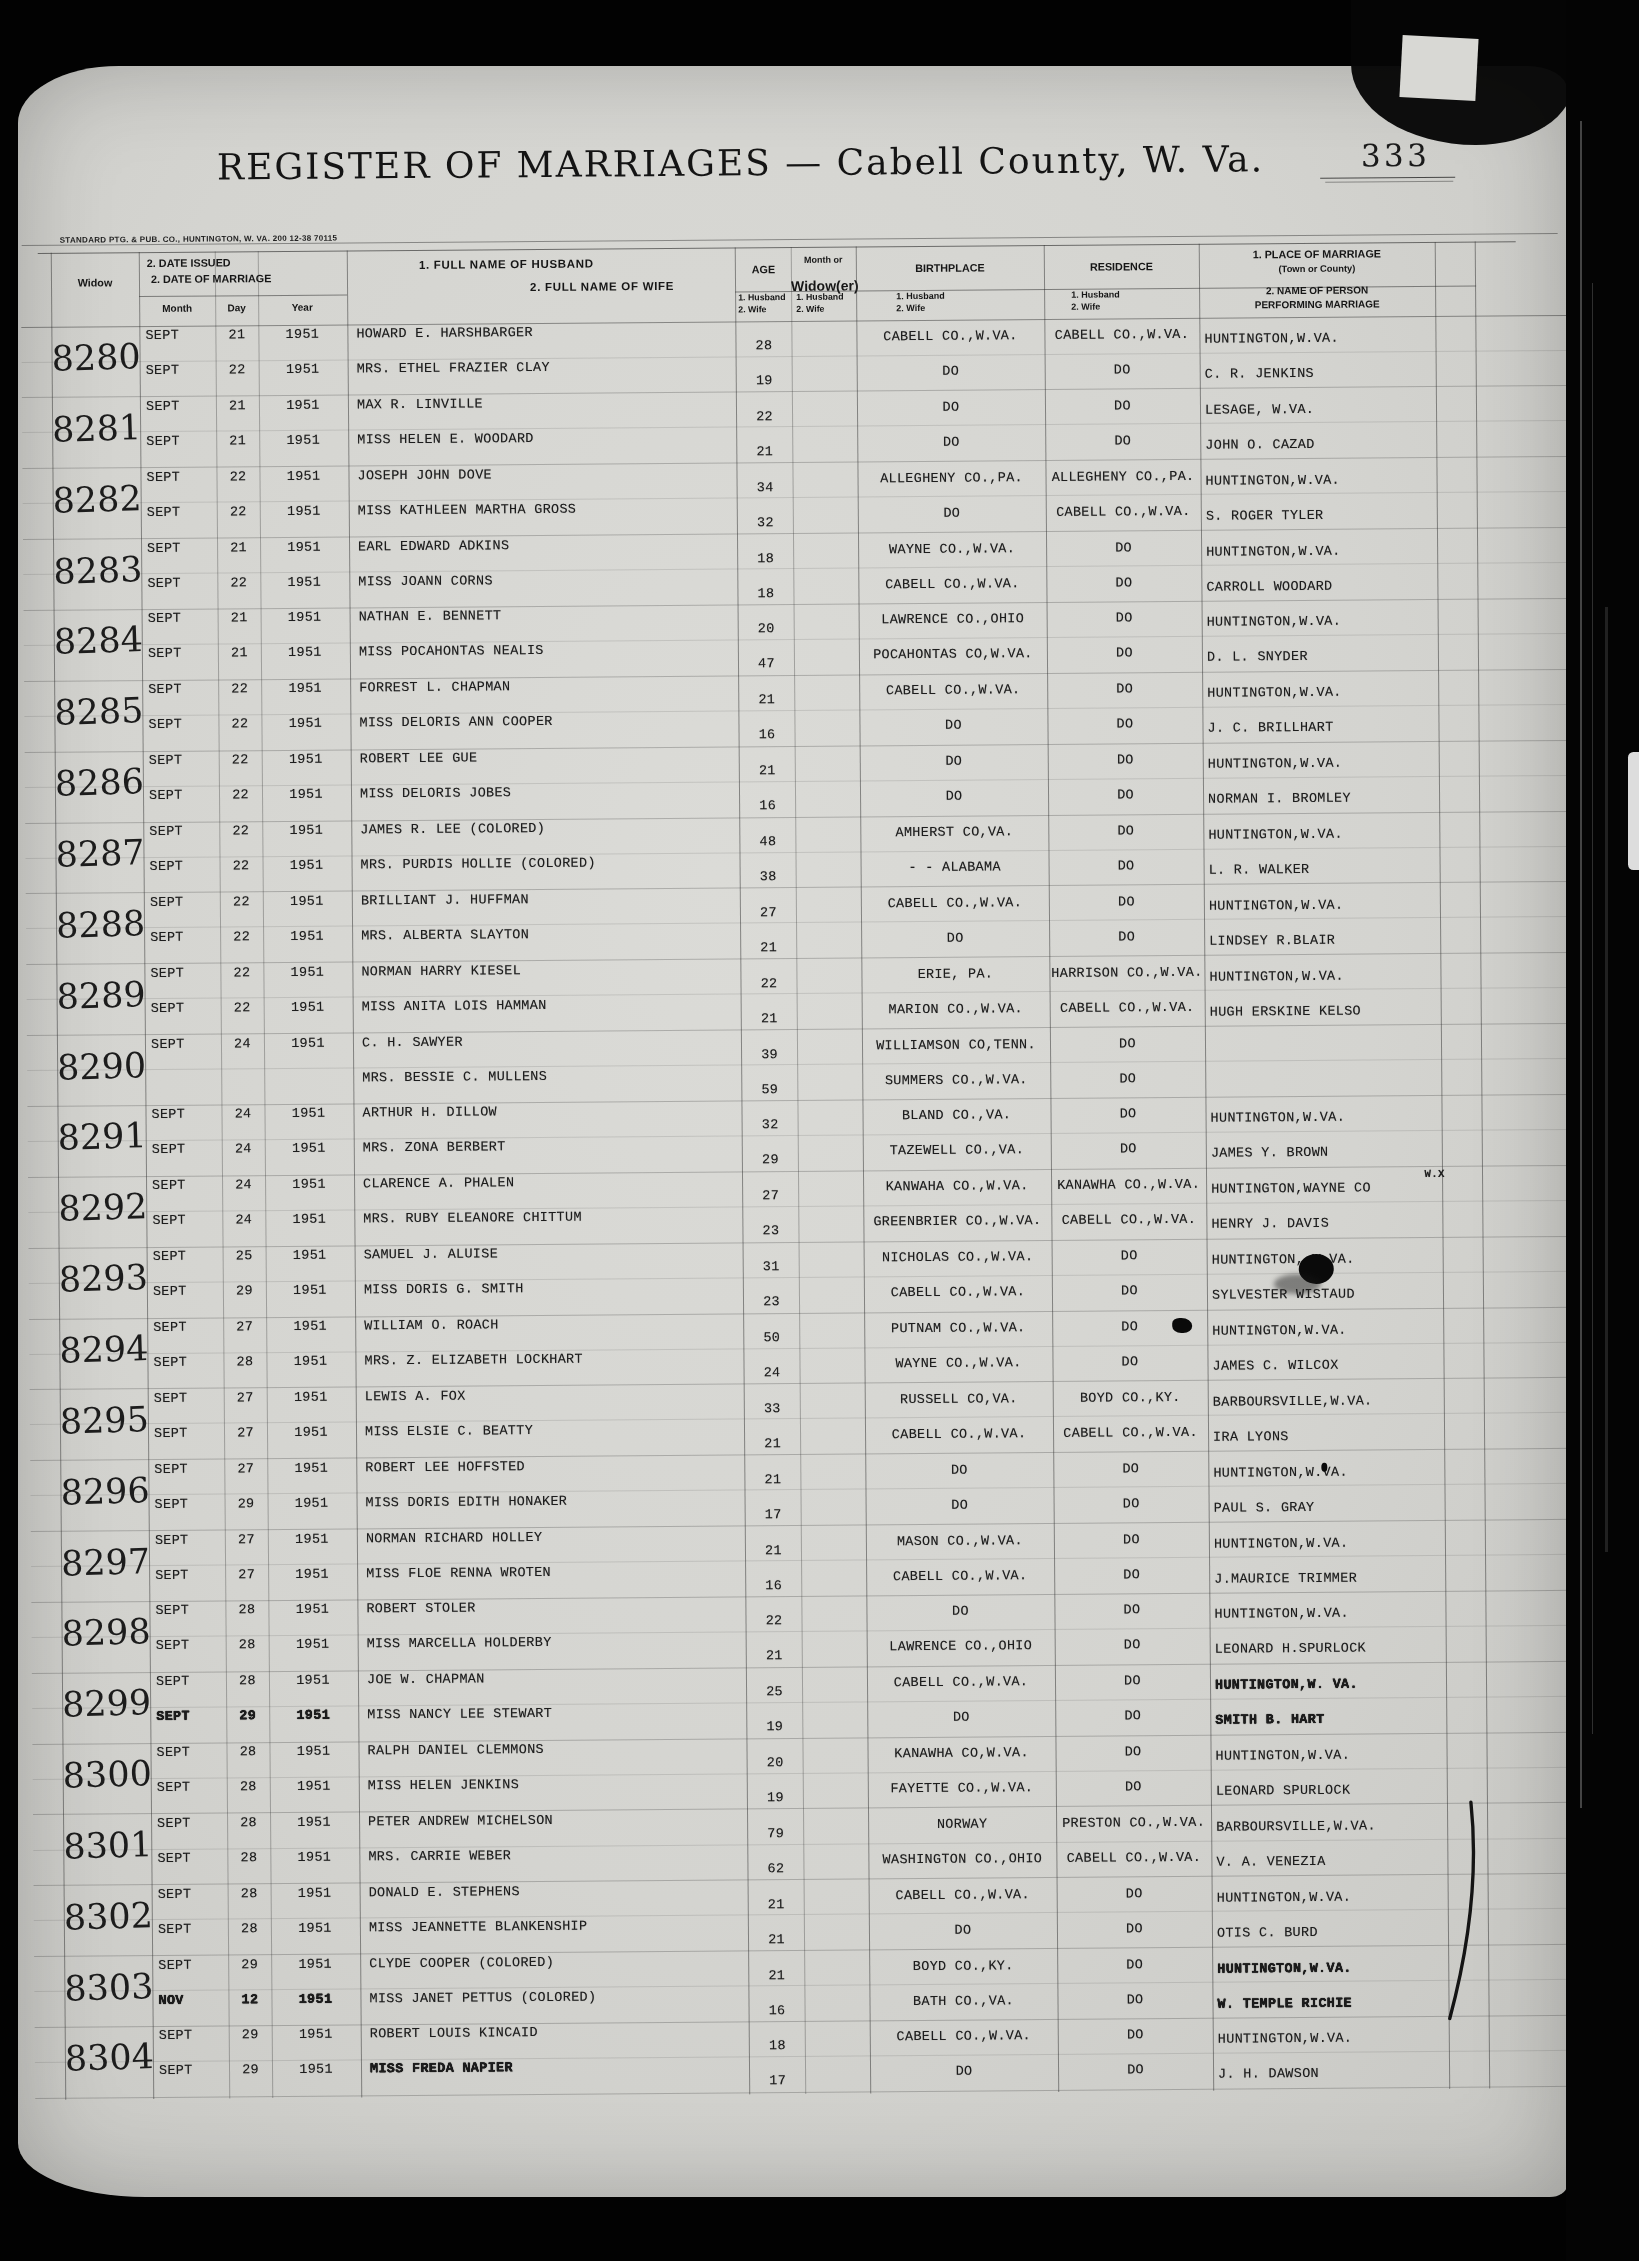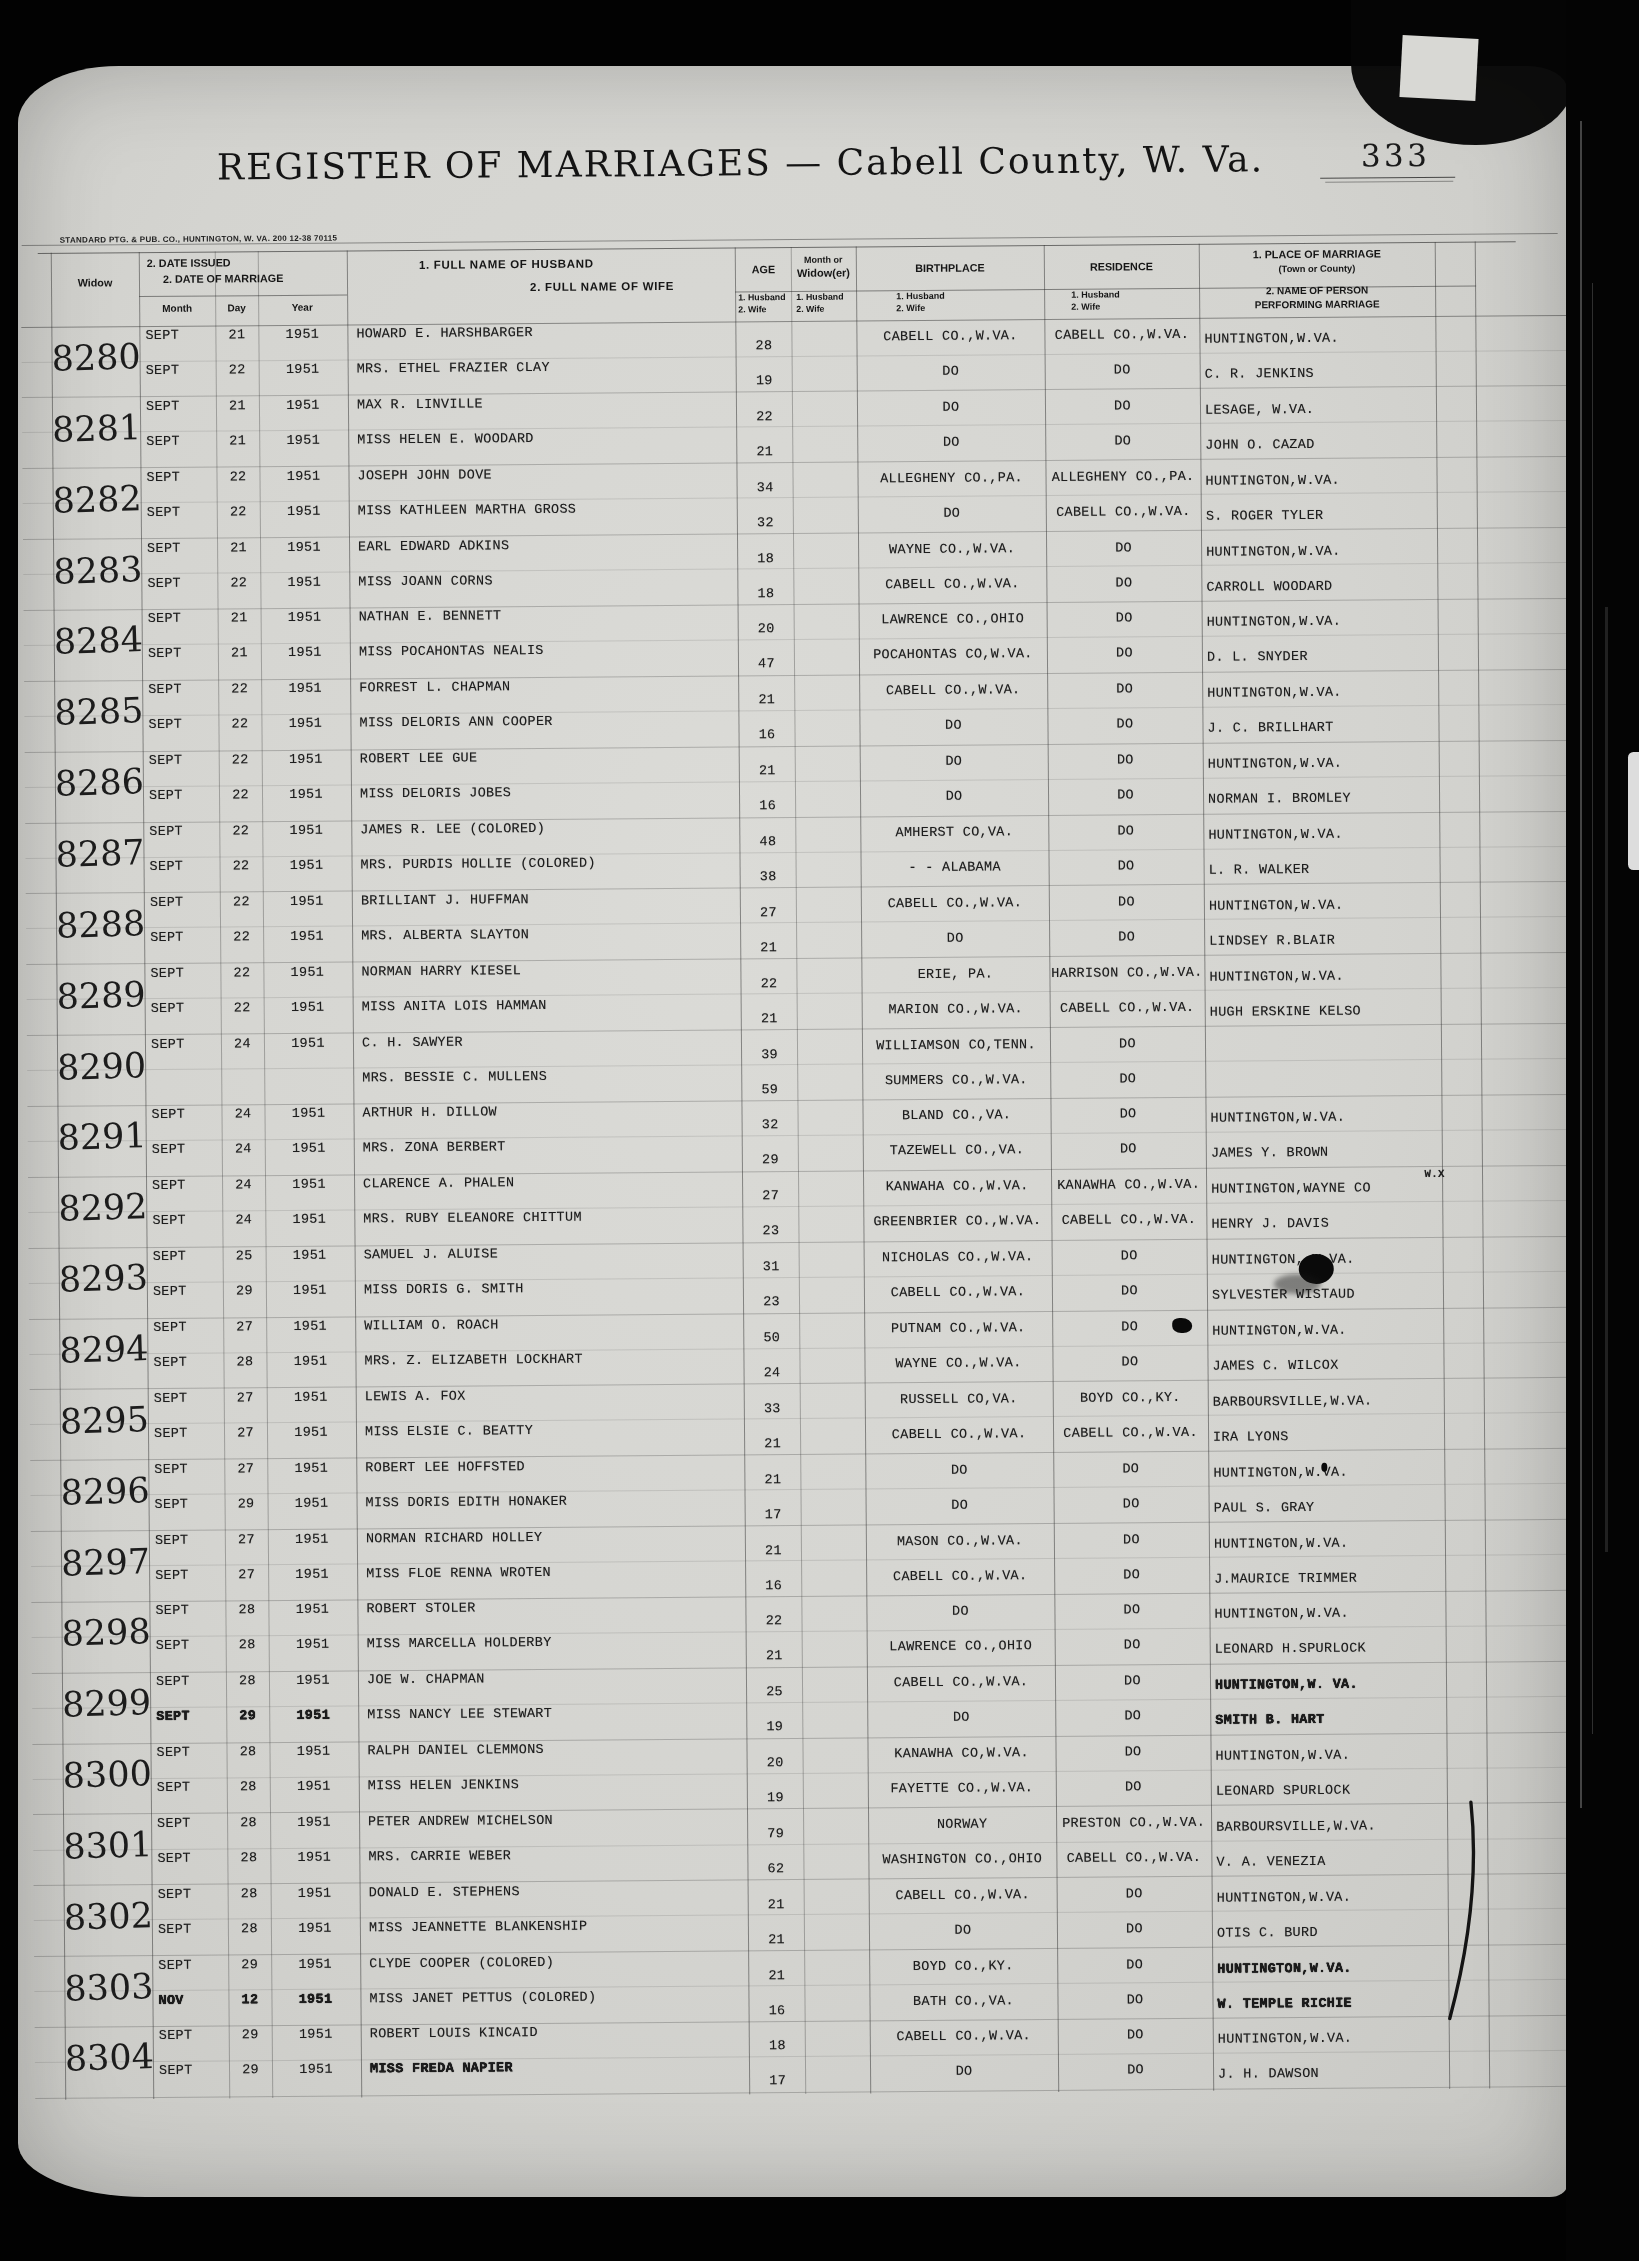--- a/index.html
+++ b/index.html
@@ -76,31 +76,31 @@
       <div class="printer">STANDARD PTG. &amp; PUB. CO., HUNTINGTON, W. VA.  200 12-38 70115</div>
 
       <div class="table">
         <div class="h-top"></div>
         <div class="h-sub" style="left:88px;width:208px;"></div>
         <div class="h-sub" style="left:684px;width:741px;"></div>
         <div class="h-bot"></div>
 
         <div class="hl c" style="left:0;width:88px;top:24px;font-size:10.8px;">Widow</div>
         <div class="hl" style="left:96px;top:5.4px;font-size:10.8px;">2. DATE ISSUED</div>
-        <div class="hl" style="left:112px;top:21px;font-size:10.8px;">2. DATE OF MARRIAGE</div>
+        <div class="hl" style="left:100px;top:21px;font-size:10.8px;">2. DATE OF MARRIAGE</div>
         <div class="hl c" style="left:88px;width:76px;top:51px;font-size:10px;">Month</div>
         <div class="hl c" style="left:164px;width:43px;top:51px;font-size:10px;">Day</div>
         <div class="hl c" style="left:207px;width:88px;top:51px;font-size:10px;">Year</div>
         <div class="hl" style="left:368px;top:9.4px;font-size:11.5px;letter-spacing:0.7px;">1. FULL NAME OF HUSBAND</div>
         <div class="hl" style="left:479px;top:32px;font-size:11.5px;letter-spacing:0.7px;">2. FULL NAME OF WIFE</div>
         <div class="hl c" style="left:684px;width:57px;top:16px;font-size:10.8px;">AGE</div>
         <div class="hl" style="left:687px;top:45px;font-size:8.8px;">1. Husband</div>
         <div class="hl" style="left:687px;top:57px;font-size:8.8px;">2. Wife</div>
         <div class="hl c" style="left:740px;width:65px;top:8px;font-size:9px;">Month or</div>
-        <div class="hl c" style="left:740px;width:65px;top:20px;font-size:11px;">Widow(er)</div>
+        <div class="hl c" style="left:740px;width:65px;top:31px;font-size:14px;">Widow(er)</div>
         <div class="hl" style="left:745px;top:45px;font-size:8.8px;">1. Husband</div>
         <div class="hl" style="left:745px;top:57px;font-size:8.8px;">2. Wife</div>
         <div class="hl c" style="left:805px;width:188px;top:16px;font-size:10.8px;">BIRTHPLACE</div>
         <div class="hl" style="left:845px;top:45px;font-size:9px;">1. Husband</div>
         <div class="hl" style="left:845px;top:57px;font-size:9px;">2. Wife</div>
         <div class="hl c" style="left:993px;width:155px;top:16px;font-size:10.8px;">RESIDENCE</div>
         <div class="hl" style="left:1020px;top:45px;font-size:9px;">1. Husband</div>
         <div class="hl" style="left:1020px;top:57px;font-size:9px;">2. Wife</div>
         <div class="hl c" style="left:1148px;width:236px;top:5.4px;font-size:10.8px;">1. PLACE OF MARRIAGE</div>
         <div class="hl c" style="left:1148px;width:236px;top:19.6px;font-size:9.4px;">(Town or County)</div>

